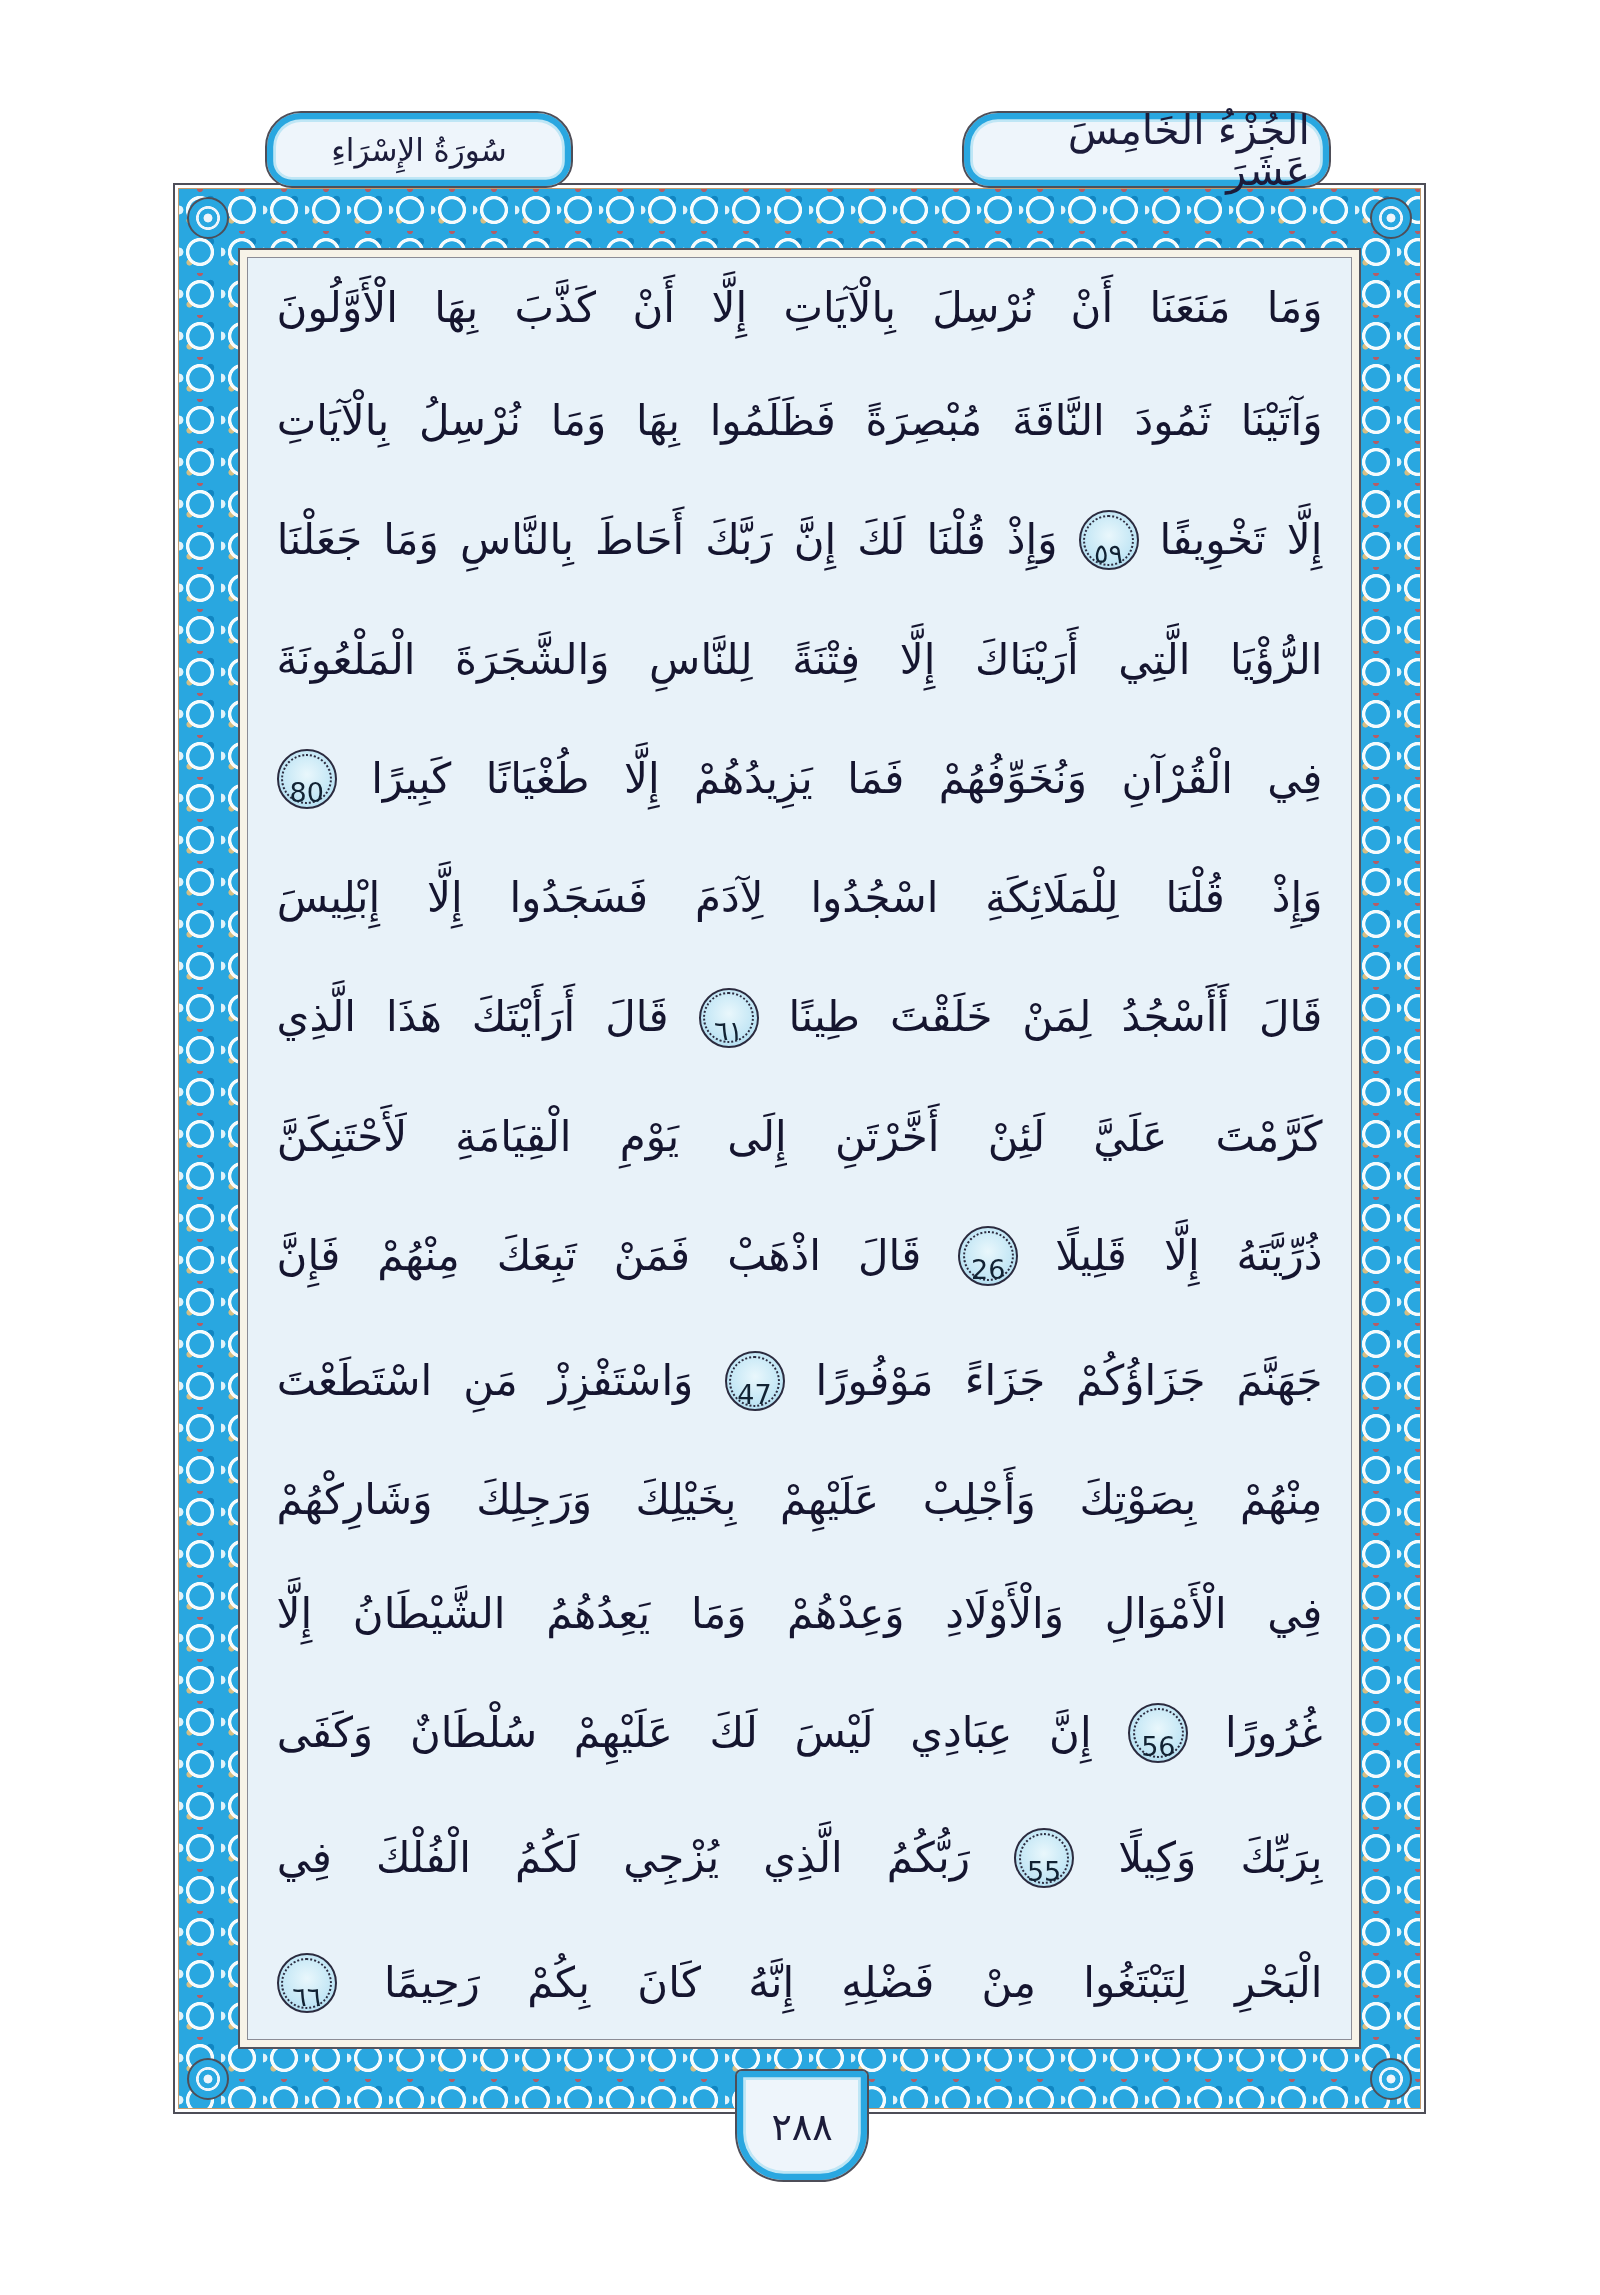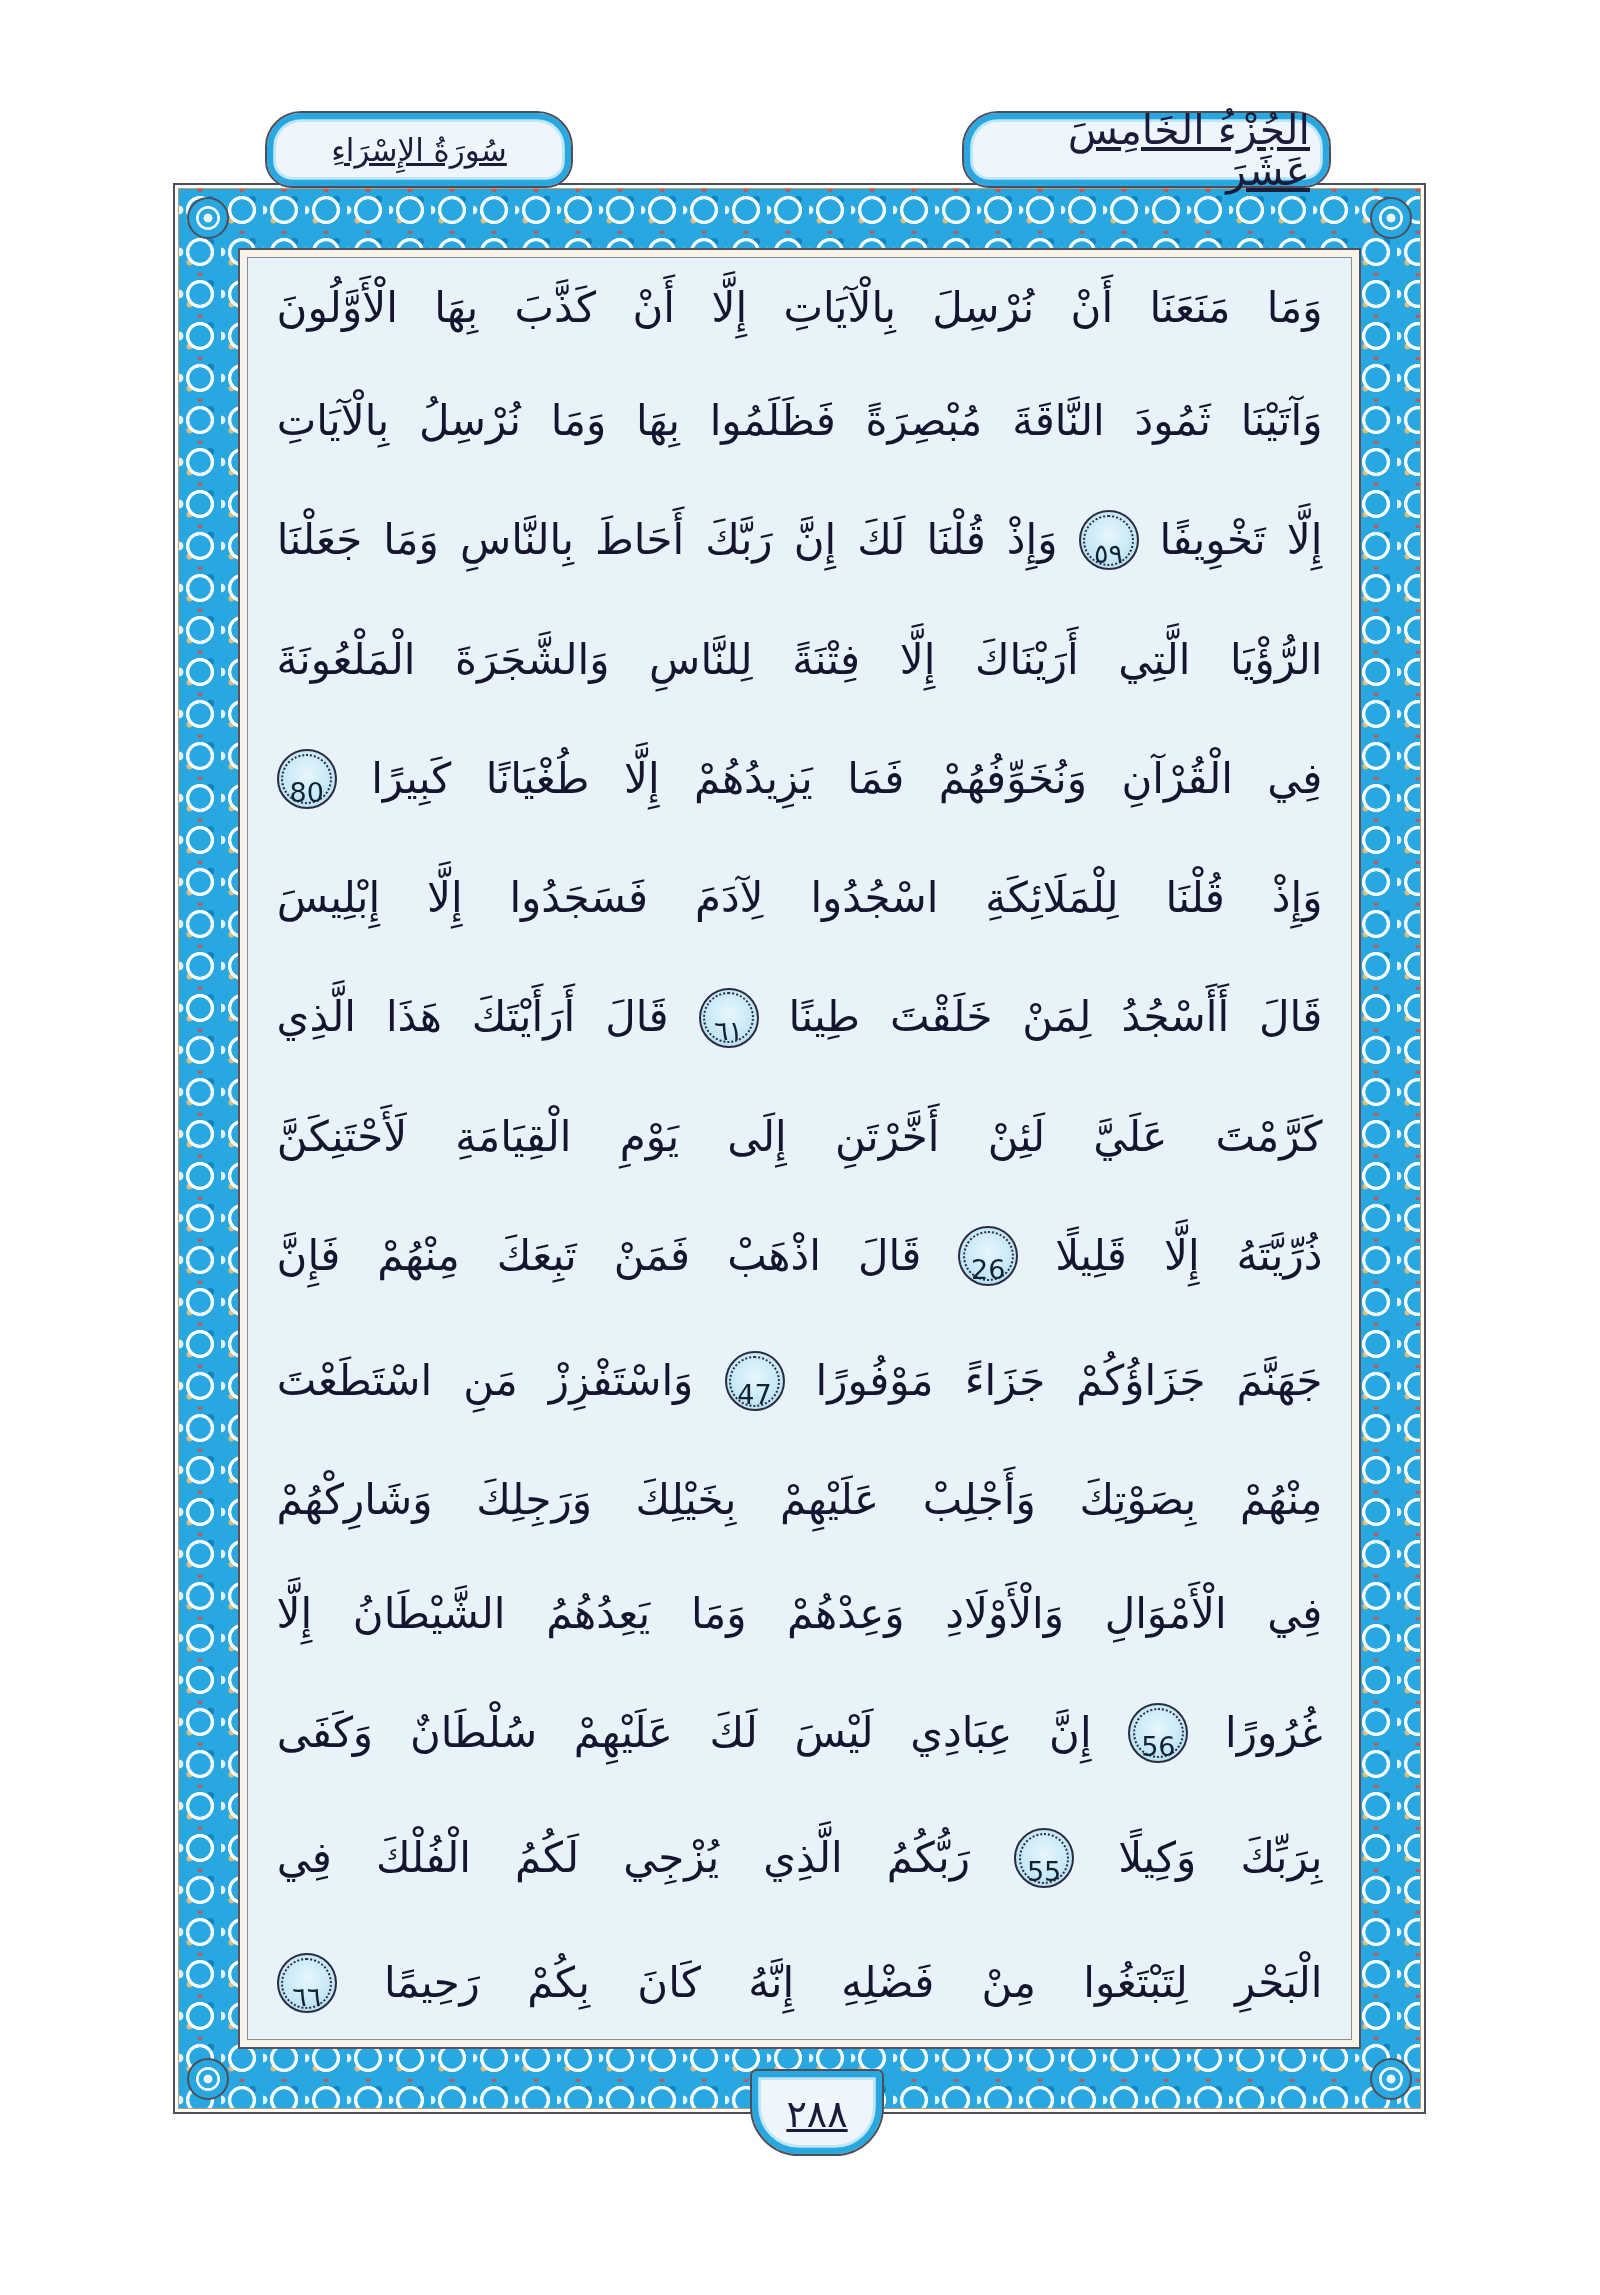--- a/index.html
+++ b/index.html
@@ -44,27 +44,26 @@
   .rosette.tr{right:12.3px;top:12.3px}
   .rosette.bl{left:12.3px;bottom:12.3px}
   .rosette.br{right:12.3px;bottom:12.3px}
   
   .tab{
     position:absolute;box-sizing:border-box;z-index:3;
     border:2.1px solid #4e4e58;background:#eef5fb;
     box-shadow:inset 0 0 0 6.2px #29a7e0, inset 0 0 0 9px #bfe6f5;
     display:flex;align-items:center;justify-content:center;
     color:#1c1c3a;
-    text-decoration:underline;
   }
   .tab-surah{left:265px;top:111px;width:308px;height:77px;border-radius:36px 36px 27px 27px;font-size:31px;}
   .tab-juz{left:962px;top:111px;width:369px;height:77px;border-radius:36px 36px 27px 27px;font-size:41px;}
   .tab-label{padding:4.1px 19px 1.4px;line-height:1;}
   .tab-page{
-    left:750px;top:2069px;width:134px;height:87px;
+    left:735px;top:2069px;width:134px;height:113px;
     border-radius:6.8px 6.8px 49px 49px;font-size:38px;
   }
   
   .text-area{
     width:100%;height:100%;box-sizing:border-box;
     display:flex;flex-direction:column;justify-content:space-between;
     padding:26px 29px;direction:rtl;
   }
   .line{
     display:flex;justify-content:space-between;align-items:center;

